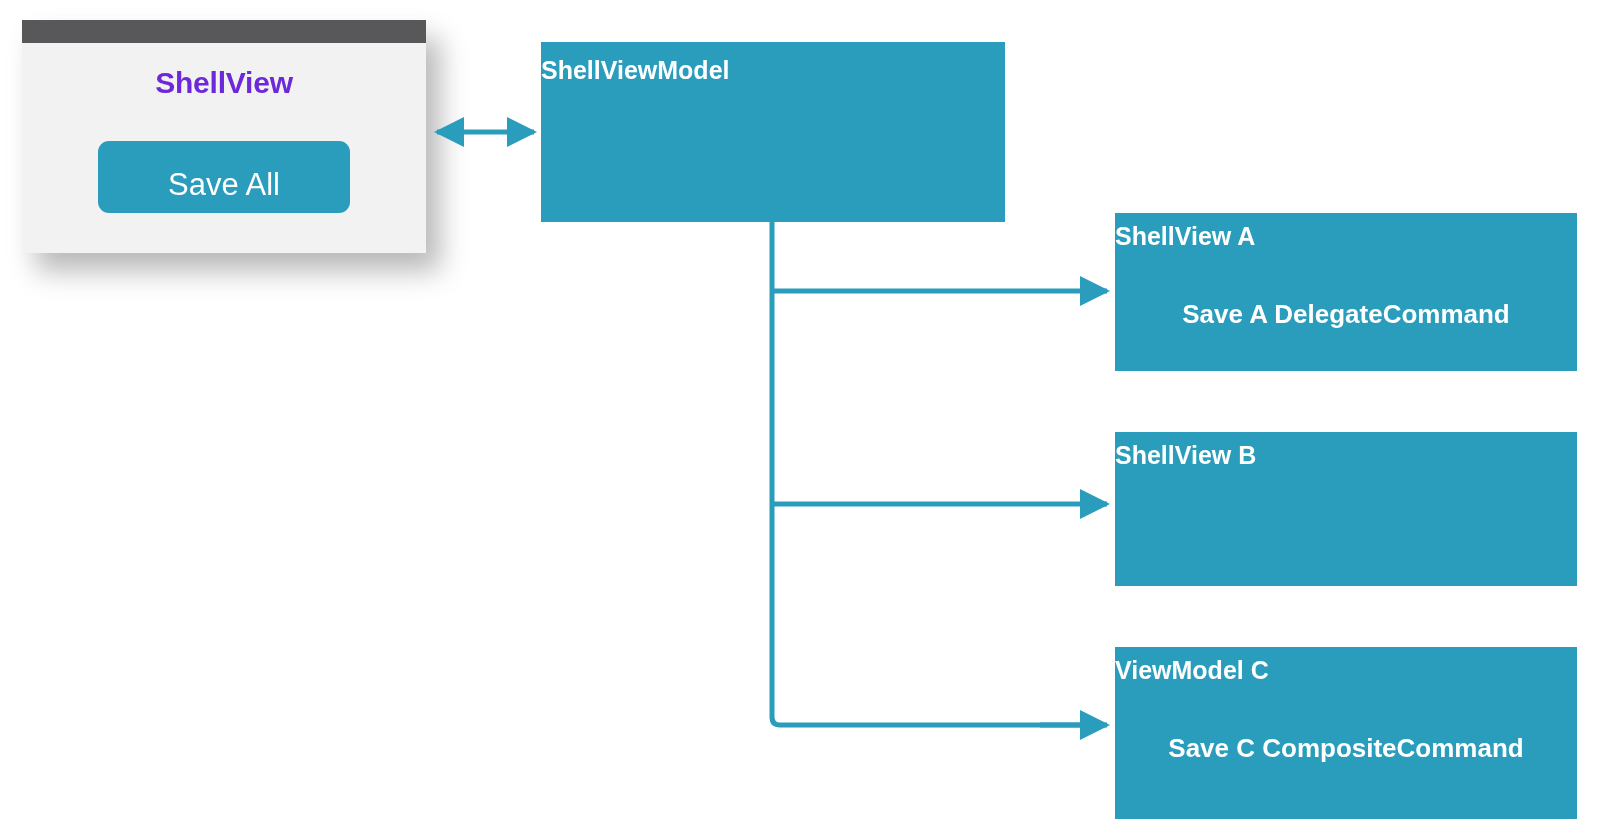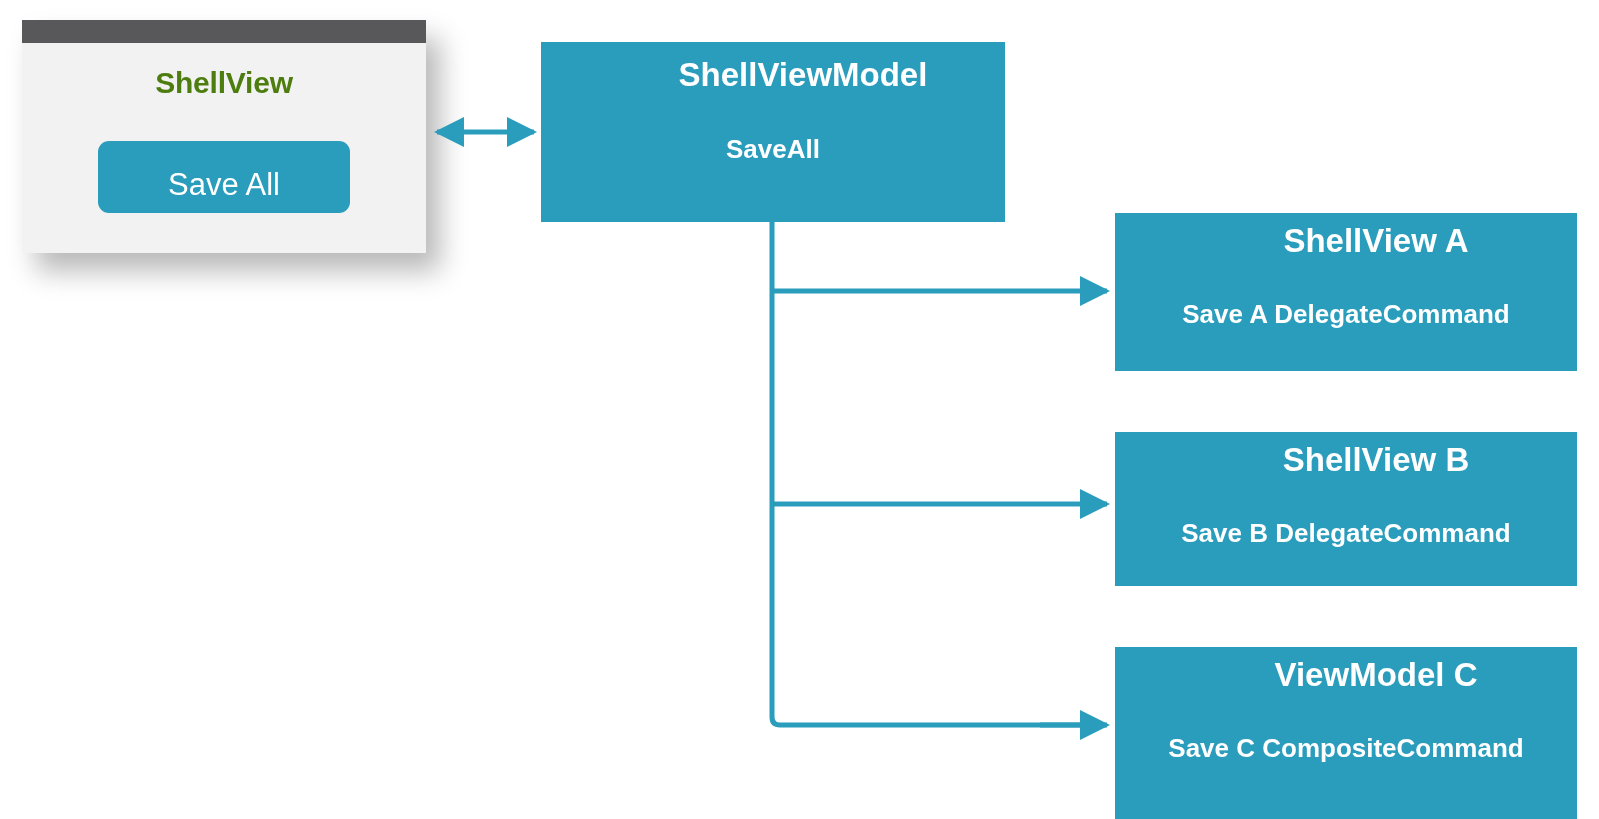--- a/index.html
+++ b/index.html
@@ -36,21 +36,21 @@
     background: #58585a;
   }
   .shell-title {
     position: absolute;
     left: 0;
     top: 46px;
     width: 100%;
     text-align: center;
     font-size: 30px;
     font-weight: bold;
-    color: #4d7c0f;
+    color: #6d28d9;
     letter-spacing: -0.2px;
   }
   .save-all-button {
     position: absolute;
     left: 76px;
     top: 121px;
     width: 252px;
     height: 72px;
     background: #2a9cbc;
     border: none;
@@ -68,26 +68,24 @@
   .teal-box {
     position: absolute;
     background: #2a9cbc;
     color: #ffffff;
     box-sizing: border-box;
   }
   .box-title {
     position: absolute;
     left: 0;
     width: 100%;
-    text-align: center;
-    font-size: 33px;
+    font-size: 25px;
     font-weight: bold;
     color: #ffffff;
     white-space: nowrap;
-    padding-left: 30px;
   }
   .box-sub {
     position: absolute;
     left: 0;
     width: 100%;
     text-align: center;
     font-size: 26px;
     font-weight: bold;
     color: #ffffff;
     line-height: 1.35;
@@ -125,32 +123,30 @@
 
   <div class="shell-window">
     <div class="shell-titlebar"></div>
     <div class="shell-title">ShellView</div>
     <button class="save-all-button">Save All</button>
   </div>
 
   <div class="teal-box" id="shell-vm">
     <div class="box-title">ShellViewModel</div>
     <div class="box-sub">
-      <div>SaveAll</div>
     </div>
   </div>
 
   <div class="teal-box" id="vm-a">
     <div class="box-title">ShellView A</div>
     <div class="box-sub">Save A DelegateCommand</div>
   </div>
 
   <div class="teal-box" id="vm-b">
     <div class="box-title">ShellView B</div>
-    <div class="box-sub">Save B DelegateCommand</div>
   </div>
 
   <div class="teal-box" id="vm-c">
     <div class="box-title">ViewModel C</div>
     <div class="box-sub">Save C CompositeCommand</div>
 
   </div>
 
   <svg id="wires" viewBox="0 0 1599 819" xmlns="http://www.w3.org/2000/svg">
     <defs>

